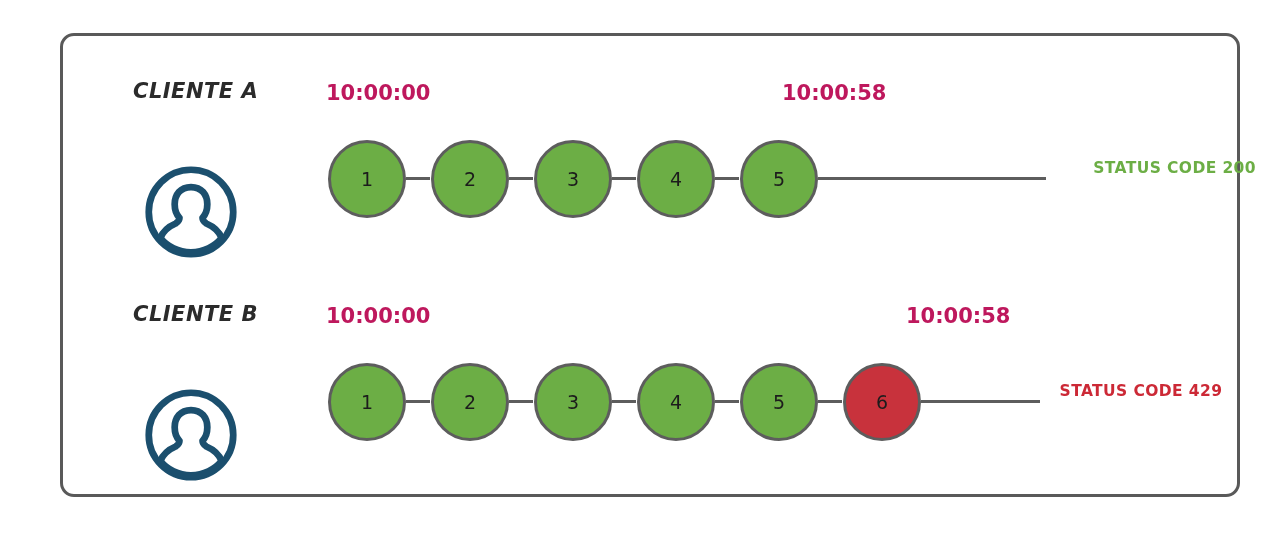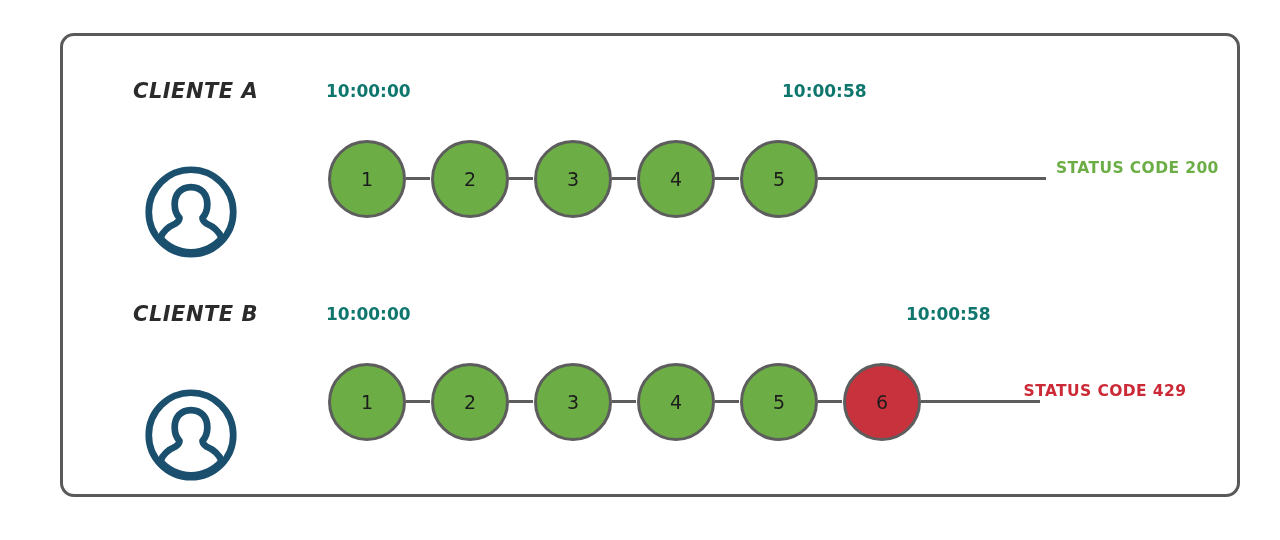--- a/index.html
+++ b/index.html
@@ -55,23 +55,23 @@
     left: 55px;
     top: 93px;
     width: 96px;
     height: 96px;
   }
 
   .timestamp {
     position: absolute;
     top: 10px;
     font-family: "DejaVu Sans", sans-serif;
-    font-size: 17px;
+    font-size: 21px;
     font-weight: bold;
-    color: #0f766e;
+    color: #be185d;
     white-space: nowrap;
   }
   .ts-start { left: 238px; }
   .ts-end-a { left: 694px; }
   .ts-end-b { left: 818px; }
 
   .track {
     position: absolute;
     left: 0;
     top: 0;
@@ -106,22 +106,22 @@
 
   .status {
     position: absolute;
     font-family: "DejaVu Sans", sans-serif;
     font-size: 15.5px;
     line-height: 1.25;
     white-space: nowrap;
   }
   .status-line1 { font-weight: 600; letter-spacing: 0.4px; }
   .status-line2 { font-weight: 600; }
-  .status-ok   { color: #6cae45; left: 968px; top: 88px; text-align: left; width: 200px; }
-  .status-err  { color: #cc2936; left: 912px; top: 88px; text-align: center; width: 210px; }
+  .status-ok   { color: #6cae45; left: 968px; top: 88px; text-align: right; width: 200px; }
+  .status-err  { color: #cc2936; left: 948px; top: 88px; text-align: center; width: 210px; }
 </style>
 </head>
 <body>
 
 <div class="frame">
 
   <div class="row row-a">
 
     <div class="client-label">CLIENTE A</div>
 

